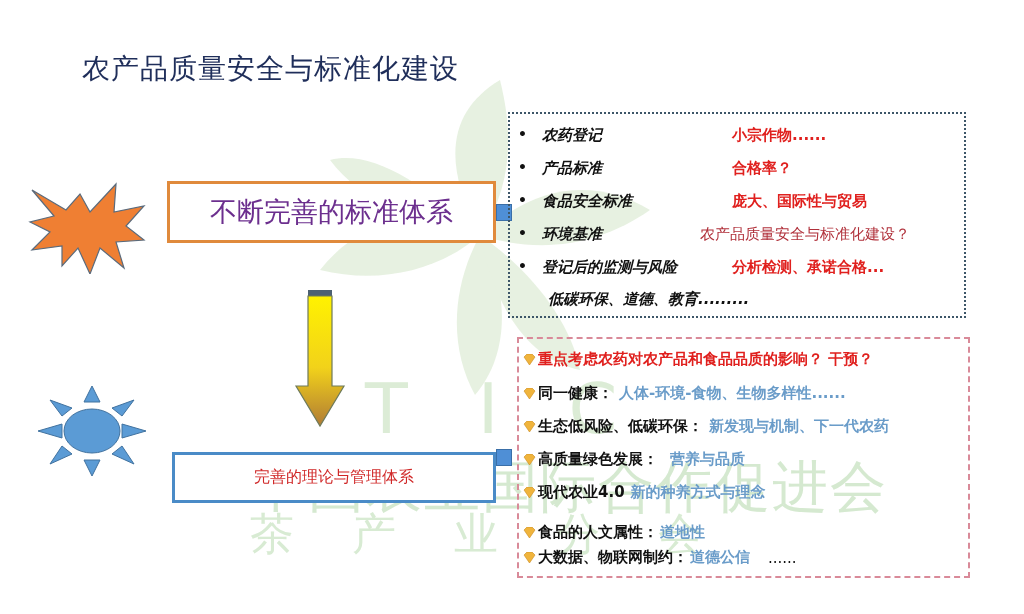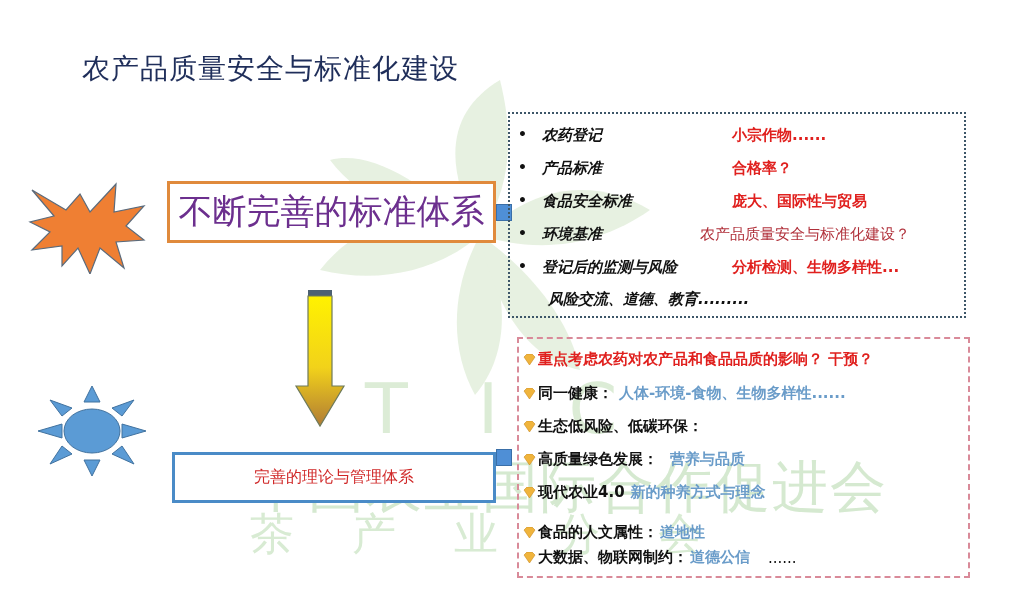--- a/index.html
+++ b/index.html
@@ -19,21 +19,21 @@
     left:82px; top:50px; font-size:28px; color:#1f2e5a;
     font-family:"DejaVu Serif", serif; letter-spacing:1px; white-space:nowrap;
   }
 
   .label-box {
     position:absolute; background:#fff; white-space:nowrap;
     display:flex; align-items:center; justify-content:center;
   }
   #box-standards {
     left:167px; top:181px; width:323px; height:56px;
-    border:3px solid #e08a3c; color:#6c2f8e; font-size:34px;
+    border:3px solid #e08a3c; color:#6c2f8e; font-size:27px;
     font-family:Liberation Sans, sans-serif;
   }
   #box-theory {
     left:172px; top:430px; width:318px; height:45px;
     border:3px solid #4a8bc7; color:#d02828; font-size:16px;
     font-family:"DejaVu Serif", serif;
     margin-top:22px;
   }
   .connector { position:absolute; background:#4f8fd6; border:1px solid #3a6fa8; }
   #connector-top { left:496px; top:204px; width:14px; height:15px; }
@@ -137,24 +137,24 @@
     <span class="row-note">庞大、国际性与贸易</span>
   </div>
   <div class="row" style="top:111px">
     <span class="bullet">•</span>
     <span class="row-label">环境基准</span>
     <span class="row-note note-thin" style="left:190px">农产品质量安全与标准化建设？</span>
   </div>
   <div class="row" style="top:144px">
     <span class="bullet">•</span>
     <span class="row-label">登记后的监测与风险</span>
-    <span class="row-note">分析检测、生物多样性...</span>
+    <span class="row-note">分析检测、承诺合格...</span>
   </div>
   <div class="row" style="top:176px">
-    <span class="row-label" style="left:38px">风险交流、道德、教育.........</span>
+    <span class="row-label" style="left:38px">低碳环保、道德、教育.........</span>
   </div>
 </div>
 
 <div id="panel-bottom">
   <div class="b-row" style="top:45px">
     <svg class="gem" viewBox="0 0 13 12">
         <polygon points="1,3 4,0 9,0 12,3 6.5,11" fill="#f0b43c" stroke="#c98a1e" stroke-width="0.6"></polygon>
       </svg>
     <span class="b-key">同一健康：</span>
     <span class="b-val">人体-环境-食物、生物多样性......</span>
@@ -163,20 +163,21 @@
     <svg class="gem" viewBox="0 0 13 12">
         <polygon points="1,3 4,0 9,0 12,3 6.5,11" fill="#f0b43c" stroke="#c98a1e" stroke-width="0.6"></polygon>
       </svg>
     <span class="b-key b-red">重点考虑农药对农产品和食品品质的影响？ 干预？</span>
   </div>
   <div class="b-row" style="top:78px">
     <svg class="gem" viewBox="0 0 13 12">
         <polygon points="1,3 4,0 9,0 12,3 6.5,11" fill="#f0b43c" stroke="#c98a1e" stroke-width="0.6"></polygon>
       </svg>
     <span class="b-key">生态低风险、低碳环保：</span>
+    <span class="b-val">新发现与机制、下一代农药</span>
   </div>
   <div class="b-row" style="top:111px">
     <svg class="gem" viewBox="0 0 13 12">
         <polygon points="1,3 4,0 9,0 12,3 6.5,11" fill="#f0b43c" stroke="#c98a1e" stroke-width="0.6"></polygon>
       </svg>
     <span class="b-key">高质量绿色发展：</span>
     <span class="b-val" style="margin-left:12px">营养与品质</span>
   </div>
   <div class="b-row" style="top:144px">
     <svg class="gem" viewBox="0 0 13 12">

